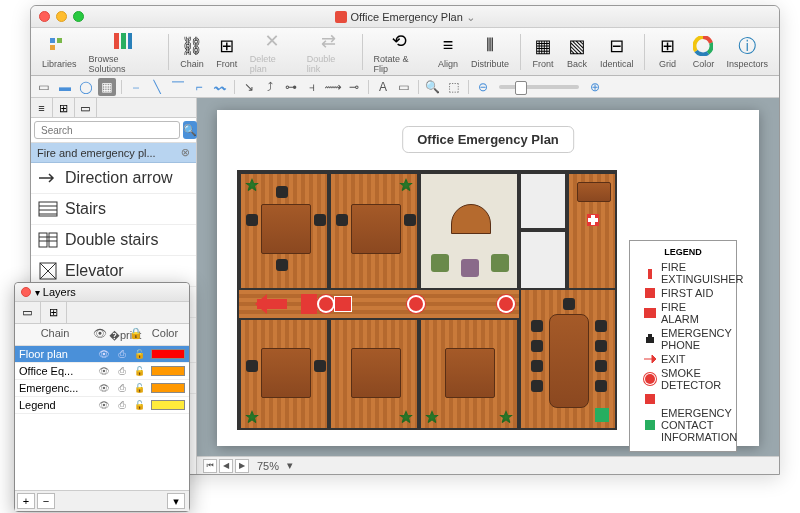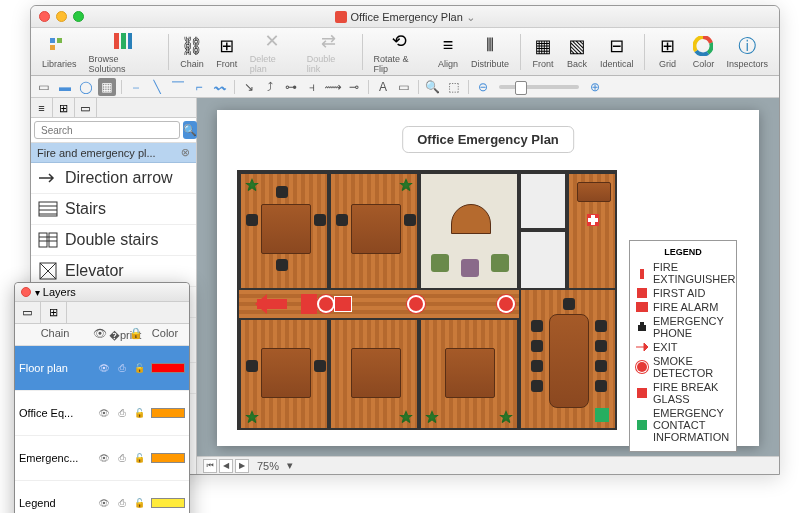--- a/index.html
+++ b/index.html
@@ -50,35 +50,35 @@
 .emerg{position:absolute;width:14px;height:14px;border-radius:50%;background:#e53935;box-shadow:0 0 0 2px #fff,0 0 0 3px #e53935}
 .cross{position:absolute;width:12px;height:12px;background:#e53935}
 .cross::before,.cross::after{content:"";position:absolute;background:#fff}
 .cross::before{left:4px;top:1px;width:4px;height:10px}
 .cross::after{left:1px;top:4px;width:10px;height:4px}
 .exit-ar{position:absolute;width:30px;height:10px;background:#e53935}
 .exit-ar::after{content:"";position:absolute;left:-12px;top:-5px;border:10px solid transparent;border-right:12px solid #e53935}
 .corridor{position:absolute;background:repeating-linear-gradient(0deg,#c97a3a 0 4px,#b5692e 4px 8px)}
 .legend{position:absolute;right:22px;top:130px;width:108px;background:#fff;border:1px solid #999;padding:6px;font-size:8px}
 .legend h4{font-size:9px;font-weight:700;text-align:center;margin-bottom:4px}
-.legend .lr{display:flex;align-items:center;gap:5px;margin:2px 0;color:#333}
+.legend .lr{display:flex;align-items:center;gap:5px;margin:2px 8px;color:#333}
 .legend .lic2{width:12px;height:12px;flex-shrink:0;display:flex;align-items:center;justify-content:center}
 .status{position:absolute;left:0;right:0;bottom:0;height:18px;background:#f0f0f0;border-top:1px solid #ccc;display:flex;align-items:center;padding:0 6px;gap:8px;font-size:10px;color:#555}
 .status .nav{display:flex;gap:2px}
 .status .nb{width:14px;height:14px;border:1px solid #bbb;background:#fff;display:flex;align-items:center;justify-content:center;cursor:pointer;font-size:8px}
 .layers{position:absolute;left:14px;top:282px;width:176px;background:#fff;border:1px solid #8a8a8a;box-shadow:0 4px 20px rgba(0,0,0,.3);border-radius:4px}
 .layers .lti{background:linear-gradient(#f6f6f6,#e4e4e4);padding:3px 6px;display:flex;align-items:center;gap:4px;border-radius:4px 4px 0 0;border-bottom:1px solid #ccc}
 .layers .lti .cls{width:10px;height:10px;background:#ff5f57;border:1px solid #e1483f;border-radius:50%}
 .layers .ltabs{height:22px;display:flex;border-bottom:1px solid #ccc;background:#f0f0f0}
 .layers .lt{width:26px;display:flex;align-items:center;justify-content:center;border-right:1px solid #ccc;cursor:pointer}
 .layers .lhdr{display:flex;padding:3px 4px;font-size:9px;color:#555;border-bottom:1px solid #ddd;background:#f7f7f7}
 .layers .lhdr span:first-child{flex:1}
 .layers .lhdr span{width:18px;text-align:center}
 .layers .lhdr .cc{width:40px}
-.layers .lrow{display:flex;align-items:center;padding:16px 4px;font-size:10px;border-bottom:1px solid #eee}
+.layers .lrow{display:flex;align-items:center;padding:2px 4px;font-size:10px;border-bottom:1px solid #eee}
 .layers .lrow.sel{background:#4a90d9;color:#fff}
 .layers .lrow .ln{flex:1;overflow:hidden;text-overflow:ellipsis;white-space:nowrap}
 .layers .lrow .lc{width:18px;text-align:center;font-size:9px;color:#666}
 .layers .lrow.sel .lc{color:#e0e0ff}
 .layers .lrow .sw{width:34px;height:10px;border:1px solid #888;margin-left:2px}
 .layers .lempty{height:76px;background:#fff}
 .layers .lfoot{display:flex;border-top:1px solid #ccc;background:#f0f0f0;padding:2px}
 .layers .lfb{width:18px;height:16px;border:1px solid #bbb;background:#fff;display:flex;align-items:center;justify-content:center;cursor:pointer;margin-right:2px}
 .zoom-sl{width:80px;height:4px;background:#ccc;border-radius:2px;position:relative;margin:0 4px}
 .zoom-sl::after{content:"";position:absolute;left:20%;top:-4px;width:10px;height:12px;background:#fff;border:1px solid #888;border-radius:2px}
@@ -431,21 +431,20 @@
                 <div style="width:10px;height:10px;border-radius:50%;background:#e53935;box-shadow:0 0 0 1px #fff,0 0 0 2px #e53935"></div>
               </div>
               <span>SMOKE DETECTOR</span>
             </div>
           <div class="lr">
               <div class="lic2">
                 <svg width="10" height="10">
                   <rect width="10" height="10" fill="#e53935"></rect>
                 </svg>
               </div>
-              <span>FIRE BREAK GLASS</span>
             </div>
           <div class="lr">
               <div class="lic2">
                 <svg width="10" height="10">
                   <rect width="10" height="10" fill="#27ae60"></rect>
                 </svg>
               </div>
               <span>EMERGENCY CONTACT INFORMATION</span>
             </div>
         </div>

